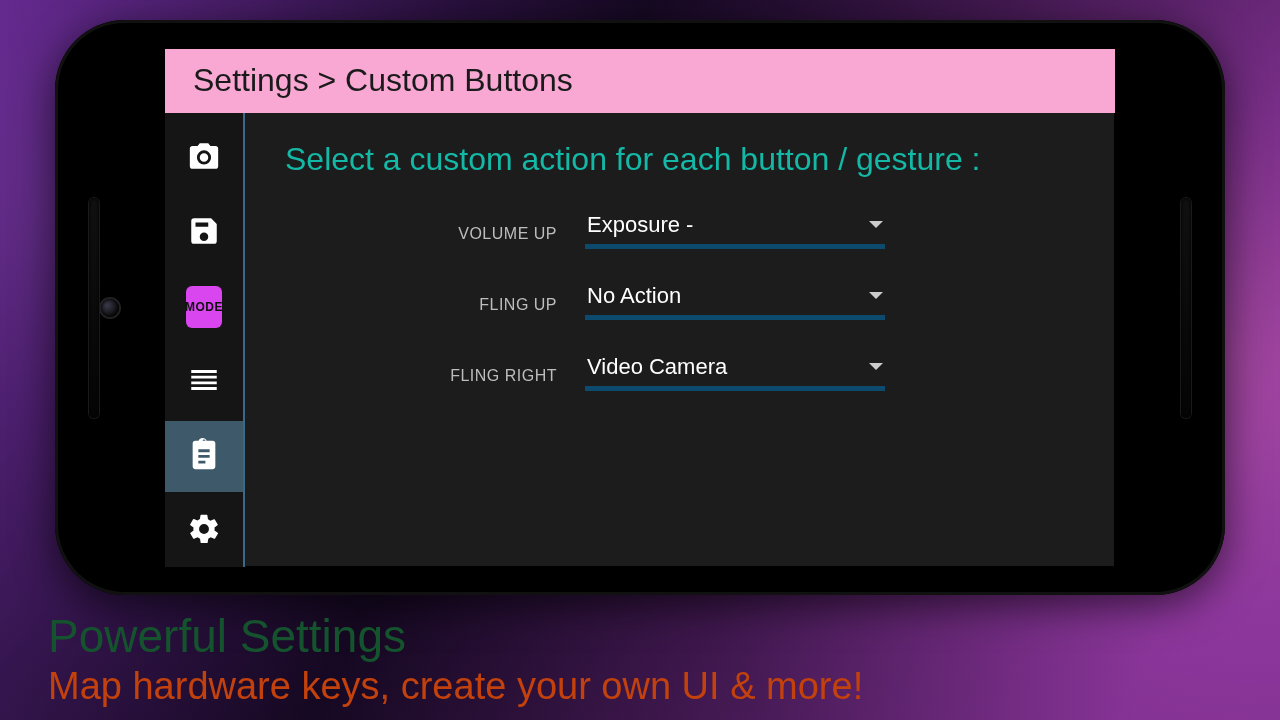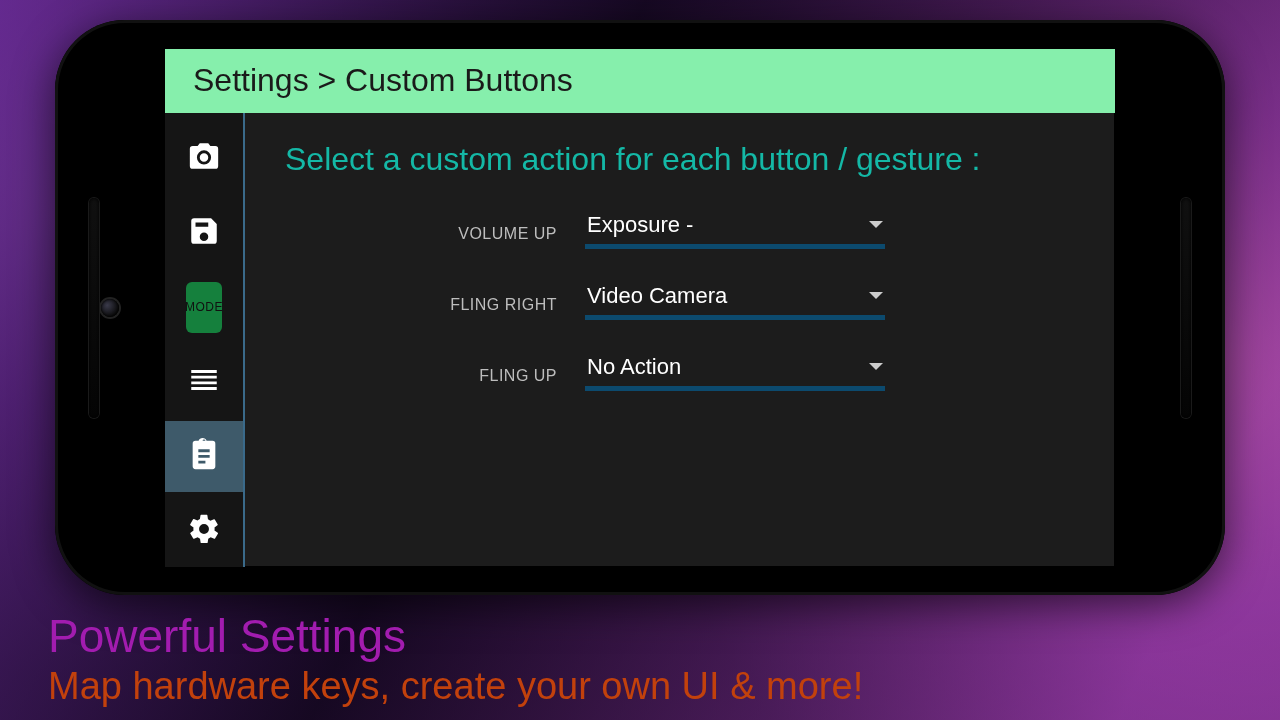--- a/index.html
+++ b/index.html
@@ -53,21 +53,21 @@
     flex: 1;
     height: 518px;
     background: #1c1c1c;
     box-shadow: inset 0 0 0 1px #000;
     display: flex;
     flex-direction: column;
     overflow: hidden;
   }
 
   .titlebar {
-    background: #86efac;
+    background: #f9a8d4;
     color: #1a1a1a;
     height: 64px;
     display:flex; align-items:center;
     padding: 0 28px;
     font-size: 32px;
     font-weight: 300;
   }
 
   .body {
     flex:1; display:flex; min-height:0;
@@ -85,22 +85,22 @@
     height: 72px;
     display:flex; align-items:center; justify-content:center;
     cursor:pointer;
     color: #fff;
   }
   .side-item.active {
     background: #3e5a6a;
   }
   .side-item svg { width: 34px; height: 34px; fill: #fff; }
   .mode-badge {
-    width:36px; height:51px; background:#15803d; border-radius:6px;
-    color:#111; font-size:12px; font-weight:400;
+    width:36px; height:42px; background:#d946ef; border-radius:6px;
+    color:#111; font-size:12px; font-weight:700;
     display:flex; align-items:center; justify-content:center;
     letter-spacing:0.5px;
   }
 
   .content {
     flex:1;
     padding: 28px 40px 0 40px;
     color: #ddd;
     overflow: hidden;
   }
@@ -141,21 +141,21 @@
     border-top:7px solid #ccc;
   }
 
   
   .caption {
     position:absolute;
     left: 48px;
     bottom: 12px;
   }
   .cap-title {
-    color: #a21caf;
+    color: #14532d;
     font-size: 46px;
     font-weight: 400;
     margin-bottom: 2px;
     margin-top: 16px;
   }
   .cap-sub {
     color: #c2410c;
     font-size: 38px;
     font-weight: 300;
   }
@@ -225,35 +225,35 @@
           <div class="row-label">VOLUME UP</div>
           <div class="dropdown">
             <span class="dropdown-value">Exposure -</span>
             <span class="caret"></span>
           </div>
         </div>
 
 
 
         <div class="row">
+          <div class="row-label">FLING UP</div>
+          <div class="dropdown">
+            <span class="dropdown-value">No Action</span>
+            <span class="caret"></span>
+          </div>
+        </div>
+
+        <div class="row">
           <div class="row-label">FLING RIGHT</div>
           <div class="dropdown">
             <span class="dropdown-value">Video Camera</span>
             <span class="caret"></span>
           </div>
         </div>
 
-        <div class="row">
-          <div class="row-label">FLING UP</div>
-          <div class="dropdown">
-            <span class="dropdown-value">No Action</span>
-            <span class="caret"></span>
-          </div>
-        </div>
-
       </div>
     </div>
   </div>
 
   <div class="bezel-r"></div>
   <div class="speaker right"></div>
 </div>
 
 <div class="caption">
   <div class="cap-title">Powerful Settings</div>

